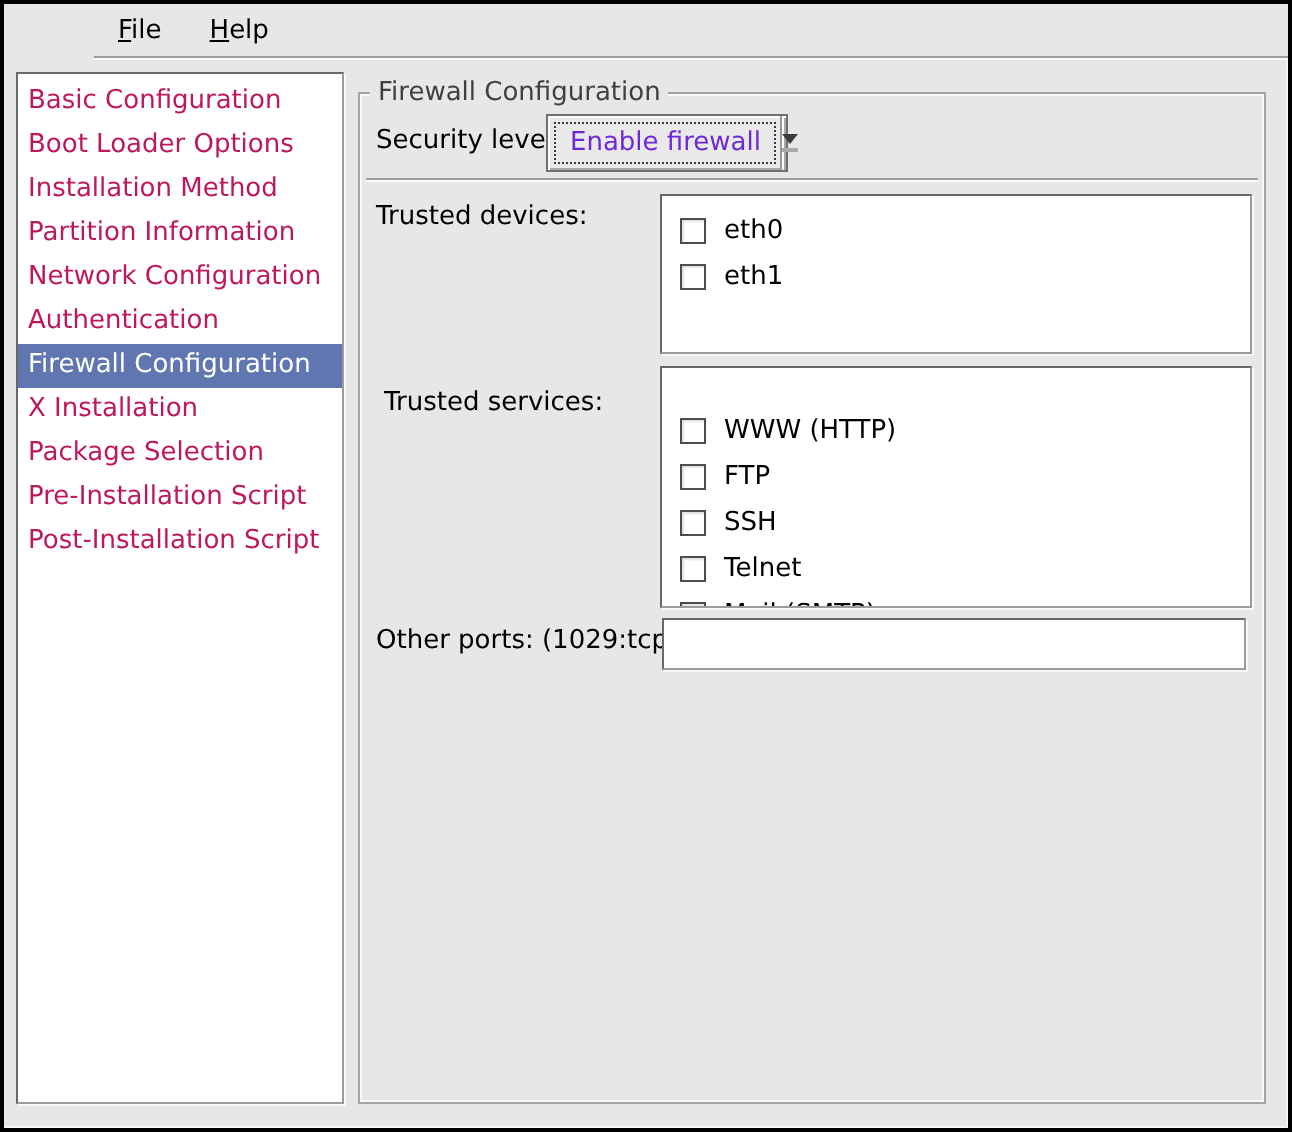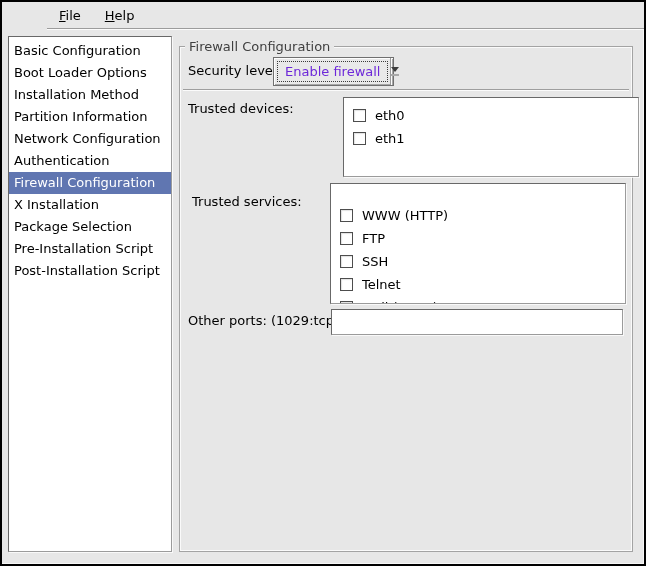--- a/index.html
+++ b/index.html
@@ -40,21 +40,21 @@
     box-sizing:border-box;
     background:#fff;
     border:1px solid;
     border-color:#686868 #9b9b9b #9b9b9b #686868;
     box-shadow:1px 1px 0 rgba(255,255,255,.75);
     padding-top:3px;
     overflow:hidden;
   }
   .list-row{
     height:22px;line-height:22px;
-    font-size:13px;color:#000000;
+    font-size:13px;color:#be185d;
     padding-left:5px;
     white-space:nowrap;
     cursor:default;
   }
   .list-row.selected{
     background:#6076b1;
     color:#fff;
   }
   
   .frame{
@@ -121,21 +121,21 @@
   
   .sunken{
     position:absolute;
     box-sizing:border-box;
     background:#fff;
     border:1px solid;
     border-color:#686868 #9b9b9b #9b9b9b #686868;
     box-shadow:1px 1px 0 rgba(255,255,255,.75);
     overflow:hidden;
   }
-  .devices-list{left:150px;top:50px;width:296px;height:80px;padding-top:6px;margin-left:13px;}
+  .devices-list{left:150px;top:50px;width:296px;height:80px;padding-top:6px;}
   .services-list{left:150px;top:136px;width:296px;height:121px;padding-top:20px;}
   .check-row{
     height:23px;
     display:flex;align-items:center;
     padding-left:9px;
   }
   .checkbox{
     width:13px;height:13px;
     box-sizing:border-box;
     background:#fff;

